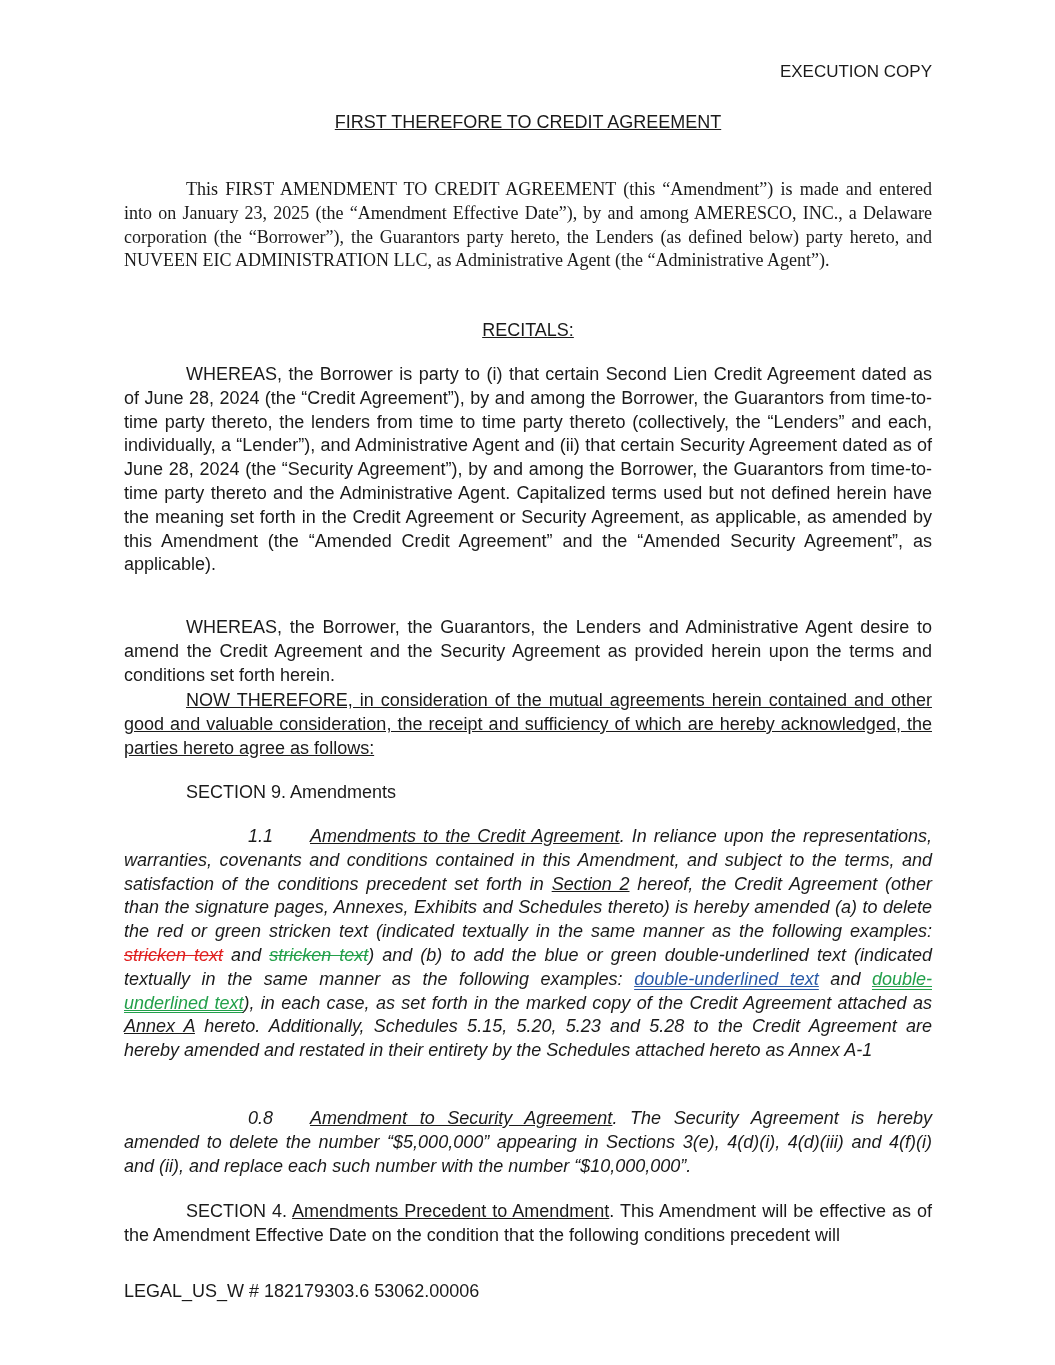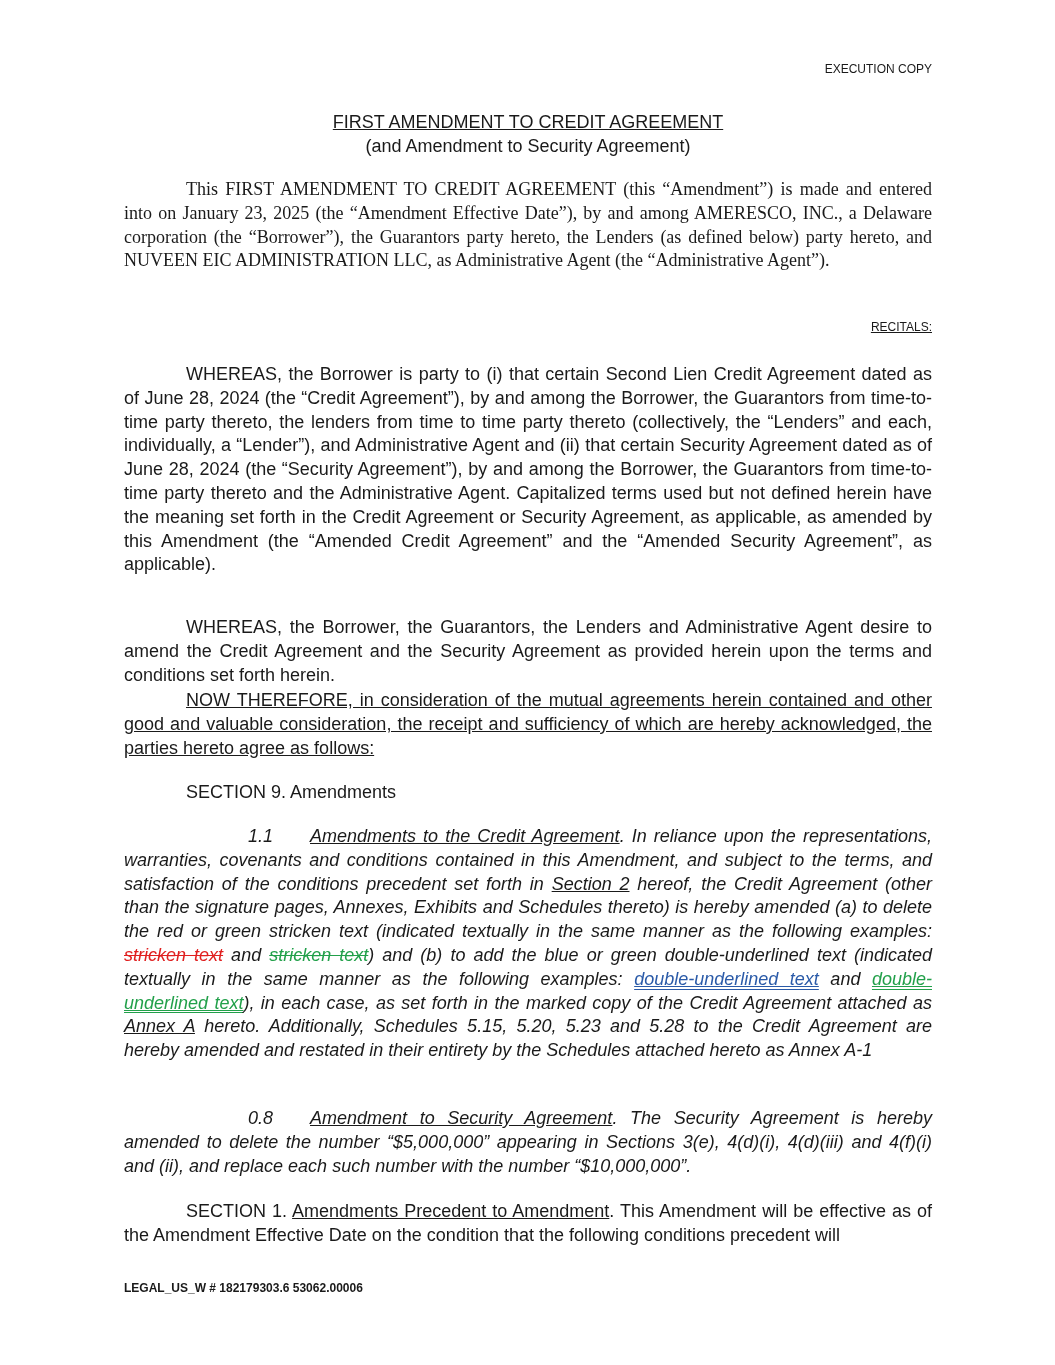--- a/index.html
+++ b/index.html
@@ -1,55 +1,54 @@
 <!DOCTYPE html>
 <html><head>
 <meta charset="utf-8">
 <style>
   html, body { margin:0; padding:0; background:#ffffff; }
   body { width:1055px; height:1365px; position:relative; overflow:hidden; color:#1a1a1a;
          font-family:"Liberation Sans", sans-serif; font-size:18px; }
   .page { position:absolute; left:124px; top:0; width:808px; }
-  .exec { position:absolute; right:0; top:62px; font-size:12px; }
+  .exec { position:absolute; right:0; top:62px; font-size:17px; }
   .title { position:absolute; left:0; right:0; top:110px; text-align:center; font-size:18px; line-height:24px; }
   .title .t1 { text-decoration:underline; }
   p.para { margin:0; text-align:justify; line-height:23.8px; font-size:18px; position:absolute; left:0; right:0; }
   .serif { font-family:"Liberation Serif", serif; font-size:19px; }
   .indent { text-indent:62px; }
   .indent2 { text-indent:124px;font-style:italic; }
   .u { text-decoration:underline; }
   .red-strike { color:#e02020; text-decoration:line-through; }
   .green-strike { color:#22a04a; text-decoration:line-through; }
   .blue-dbl { color:#2a5aa8; text-decoration:underline double; }
   .green-dbl { color:#22a04a; text-decoration:underline double; }
-  .heading { position:absolute; left:0; right:0; text-align:right; text-decoration:underline; font-size:12px; }
-  .footer { position:absolute; left:0; top:1281px; font-size:12px;font-weight:bold; }
+  .heading { position:absolute; left:0; right:0; text-align:center; text-decoration:underline; font-size:18px; }
+  .footer { position:absolute; left:0; top:1281px; font-size:18px; }
   .num { display:inline-block; width:62px; text-indent:0; }
 </style>
 </head>
 <body>
 
 <div class="page">
   <div class="exec">EXECUTION COPY</div>
 
   <div class="title">
-    <div class="t1">FIRST AMENDMENT TO CREDIT AGREEMENT</div>
-    <div>(and Amendment to Security Agreement)</div>
+    <div class="t1">FIRST THEREFORE TO CREDIT AGREEMENT</div>
   </div>
 
   <p class="para indent serif" style="top:178px;">This FIRST AMENDMENT TO CREDIT AGREEMENT (this “Amendment”) is made and entered into on January 23, 2025 (the “Amendment Effective Date”), by and among AMERESCO, INC., a Delaware corporation (the “Borrower”), the Guarantors party hereto, the Lenders (as defined below) party hereto, and NUVEEN EIC ADMINISTRATION LLC, as Administrative Agent (the “Administrative Agent”).</p>
 
   <div class="heading" style="top:320px;">RECITALS:</div>
 
   <p class="para indent" style="top:363px;">WHEREAS, the Borrower is party to (i) that certain Second Lien Credit Agreement dated as of June 28, 2024 (the “Credit Agreement”), by and among the Borrower, the Guarantors from time-to-time party thereto, the lenders from time to time party thereto (collectively, the “Lenders” and each, individually, a “Lender”), and Administrative Agent and (ii) that certain Security Agreement dated as of June 28, 2024 (the “Security Agreement”), by and among the Borrower, the Guarantors from time-to-time party thereto and the Administrative Agent.  Capitalized terms used but not defined herein have the meaning set forth in the Credit Agreement or Security Agreement, as applicable, as amended by this Amendment (the “Amended Credit Agreement” and the “Amended Security Agreement”, as applicable).</p>
   <p class="para indent" style="top:597px;margin-top:19px;">WHEREAS, the Borrower, the Guarantors, the Lenders and Administrative Agent desire to amend the Credit Agreement and the Security Agreement as provided herein upon the terms and conditions set forth herein.</p>
   <p class="para indent" style="top:689px;text-decoration:underline;">NOW THEREFORE, in consideration of the mutual agreements herein contained and other good and valuable consideration, the receipt and sufficiency of which are hereby acknowledged, the parties hereto agree as follows:</p>
 
   <p class="para indent" style="top:781px;">SECTION 9.    Amendments</p>
 
   <p class="para indent2" style="top:825px;"><span class="num">1.1</span><span class="u">Amendments to the Credit Agreement</span><span>.  In reliance upon the representations, warranties, covenants and conditions contained in this Amendment, and subject to the terms, and satisfaction of the conditions precedent set forth in </span><span class="u">Section 2</span><span> hereof, the Credit Agreement (other than the signature pages, Annexes, Exhibits and Schedules thereto) is hereby amended (a) to delete the red or green stricken text (indicated textually in the same manner as the following examples: </span><span class="red-strike">stricken text</span><span> and </span><span class="green-strike">stricken text</span><span>) and (b) to add the blue or green double-underlined text (indicated textually in the same manner as the following examples: </span><span class="blue-dbl">double-underlined text</span><span> and </span><span class="green-dbl">double-underlined text</span><span>), in each case, as set forth in the marked copy of the Credit Agreement attached as </span><span class="u">Annex A</span><span> hereto. Additionally, Schedules 5.15, 5.20, 5.23 and 5.28 to the Credit Agreement are hereby amended and restated in their entirety by the Schedules attached hereto as Annex A-1</span></p>
 
   <p class="para indent2" style="top:1107px;"><span class="num">0.8</span><span class="u">Amendment to Security Agreement</span><span>.  The Security Agreement is hereby amended to delete the number “$5,000,000” appearing in Sections 3(e), 4(d)(i), 4(d)(iii) and 4(f)(i) and (ii), and replace each such number with the number “$10,000,000”.</span></p>
 
-  <p class="para indent" style="top:1200px;"><span>SECTION 1.  </span><span class="u">Amendments Precedent to Amendment</span><span>.  This Amendment will be effective as of the Amendment Effective Date on the condition that the following conditions precedent will</span></p>
+  <p class="para indent" style="top:1200px;"><span>SECTION 4.  </span><span class="u">Amendments Precedent to Amendment</span><span>.  This Amendment will be effective as of the Amendment Effective Date on the condition that the following conditions precedent will</span></p>
 
   <div class="footer">LEGAL_US_W # 182179303.6 53062.00006</div>
 </div>
 
 </body></html>

